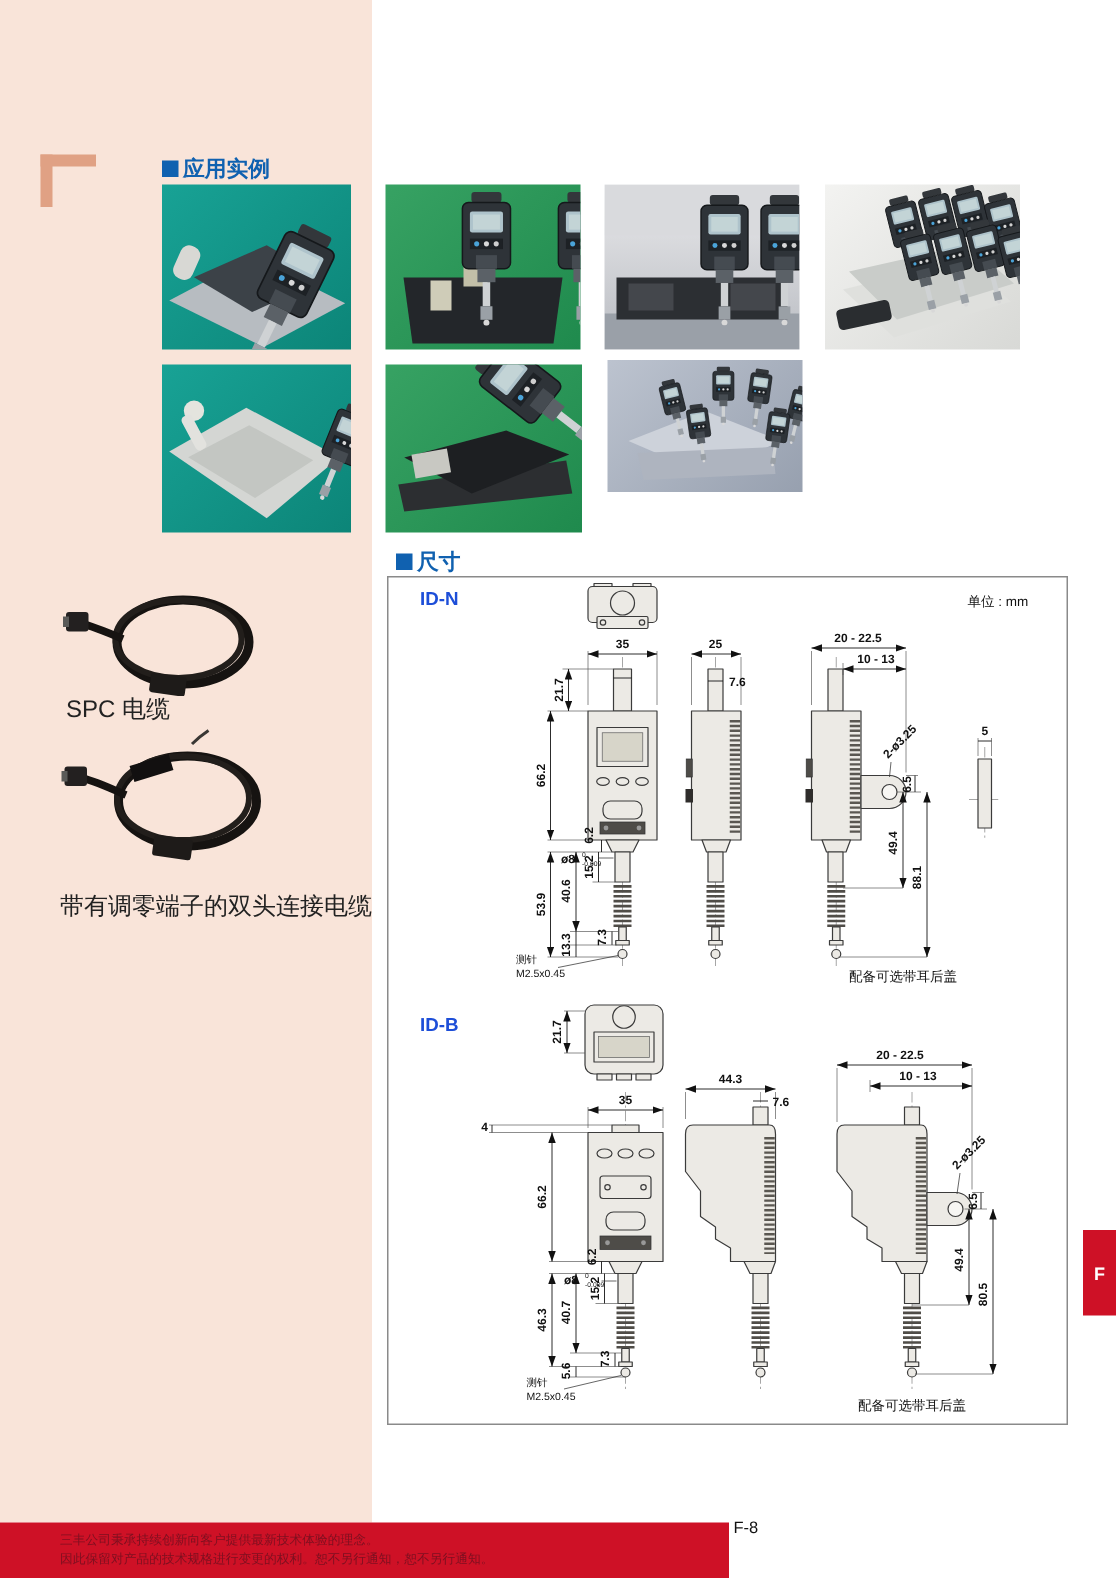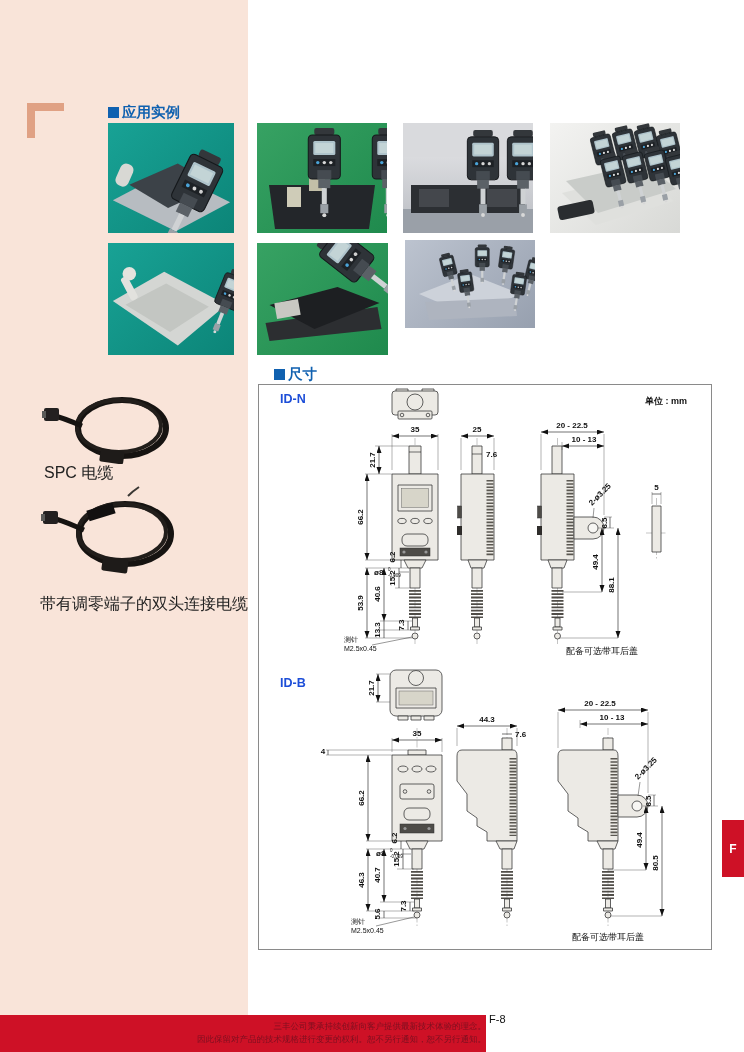--- a/index.html
+++ b/index.html
@@ -14,26 +14,26 @@
   .photo{position:absolute;overflow:hidden;}
   .bg-teal{background:linear-gradient(135deg,#18a295,#0c8578);}
   .bg-green{background:linear-gradient(135deg,#37a263,#1f8a4d);}
   .bg-machine{background:linear-gradient(180deg,#e9e9eb,#b9bcc2);}
   .bg-light{background:linear-gradient(135deg,#f3f3f1,#d8d9d6);}
   .bg-bluegray{background:linear-gradient(135deg,#bcc3cf,#97a0af);}
   .cable-label{position:absolute;font-size:16px;color:#222;}
   .dim-box{position:absolute;left:258px;top:384px;width:454px;height:566px;
            border:1px solid #8a8a8a;background:#fff;box-sizing:border-box;}
   .model-label{position:absolute;font-size:12.5px;font-weight:bold;color:#1d4ed8;}
-  .unit{position:absolute;left:645px;top:395px;font-size:9px;color:#111;font-weight:bold;}
+  .unit{position:absolute;left:645px;top:395px;font-size:9px;color:#111;}
   .f-tab{position:absolute;left:722px;top:820px;width:22px;height:57px;background:#ce1126;
          color:#fff;display:flex;align-items:center;justify-content:center;
          font-size:12px;font-weight:bold;}
   .footer-red{position:absolute;left:0;top:1015px;width:486px;height:37px;background:#ce1126;
-              color:#7d1020;font-size:8.5px;line-height:13px;padding:5px 0 0 40px;box-sizing:border-box;text-align:right;}
+              color:#7d1020;font-size:8.5px;line-height:13px;padding:5px 0 0 40px;box-sizing:border-box;}
   .page-num{position:absolute;left:489px;top:1013px;font-size:11px;color:#111;}
   .logo{position:absolute;left:566px;top:1000px;font-size:34px;font-weight:bold;font-style:italic;
         color:#ee7c1e;letter-spacing:-1.5px;}
   
   .ol{fill:#eceae5;stroke:#3b3b3b;stroke-width:.8;stroke-linejoin:round;}
   .wh{fill:#f7f6f3;stroke:#3b3b3b;stroke-width:.8;}
   .in{fill:#d7d5c9;stroke:#666;stroke-width:.5;}
   .dkf{fill:#4e4c48;stroke:#333;stroke-width:.5;}
   .dim{stroke:#141414;stroke-width:.6;fill:none;}
   .ext{stroke:#555;stroke-width:.45;fill:none;}
@@ -169,21 +169,21 @@
     <ellipse cx="85" cy="48" rx="46" ry="30" fill="none" stroke="#161311" stroke-width="6"></ellipse>
     <ellipse cx="82" cy="46" rx="44" ry="28" fill="none" stroke="#221e1b" stroke-width="4"></ellipse>
     <path d="M44,44 C30,38 22,34 12,32" fill="none" stroke="#161311" stroke-width="5"></path>
     <line x1="48" y1="30" x2="74" y2="22" stroke="#121010" stroke-width="11"></line>
     <rect x="3" y="25" width="15" height="13" rx="2" fill="#232020"></rect>
     <rect x="1" y="28" width="4" height="7" fill="#5a5a58"></rect>
     <rect x="62" y="72" width="26" height="14" rx="2" fill="#1e1b19" transform="rotate(8 75 79)"></rect>
   </svg>
   <div class="cable-label" style="left:40px;top:594px;">带有调零端子的双头连接电缆</div>
 
-  <div class="sec-header" style="left:274px;top:365px;">
+  <div class="sec-header" style="left:248px;top:365px;padding-left:16px;">
     <span class="bullet"></span>
     <span>尺寸</span>
   </div>
 
   <div class="dim-box"></div>
   <div class="model-label" style="left:280px;top:392px;">ID-N</div>
   <div class="unit">单位 : mm</div>
   <div class="model-label" style="left:280px;top:676px;">ID-B</div>
 
   <svg style="position:absolute;left:262px;top:388px;" width="444" height="268" viewBox="0 0 444 268">

